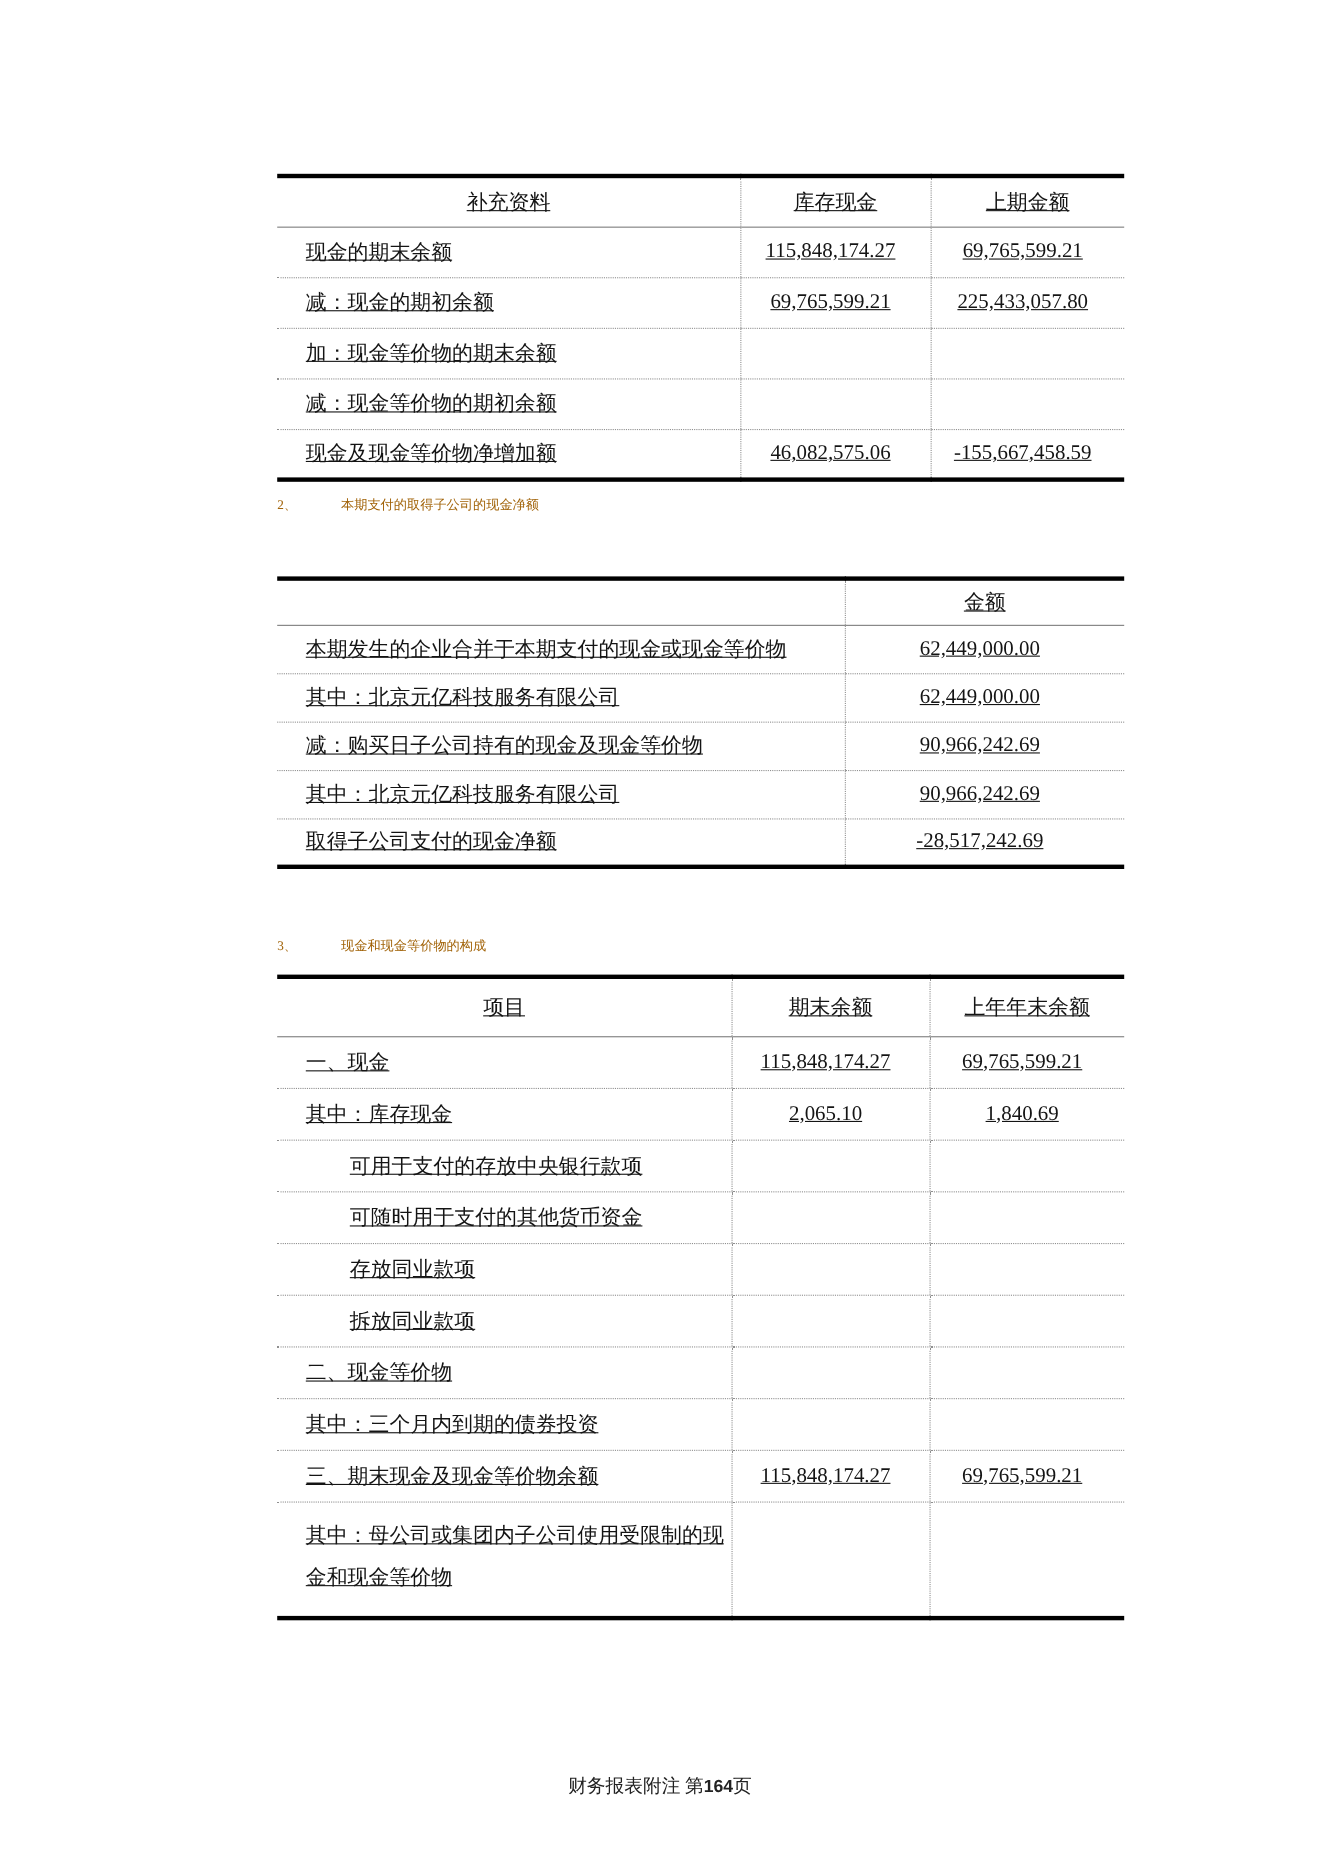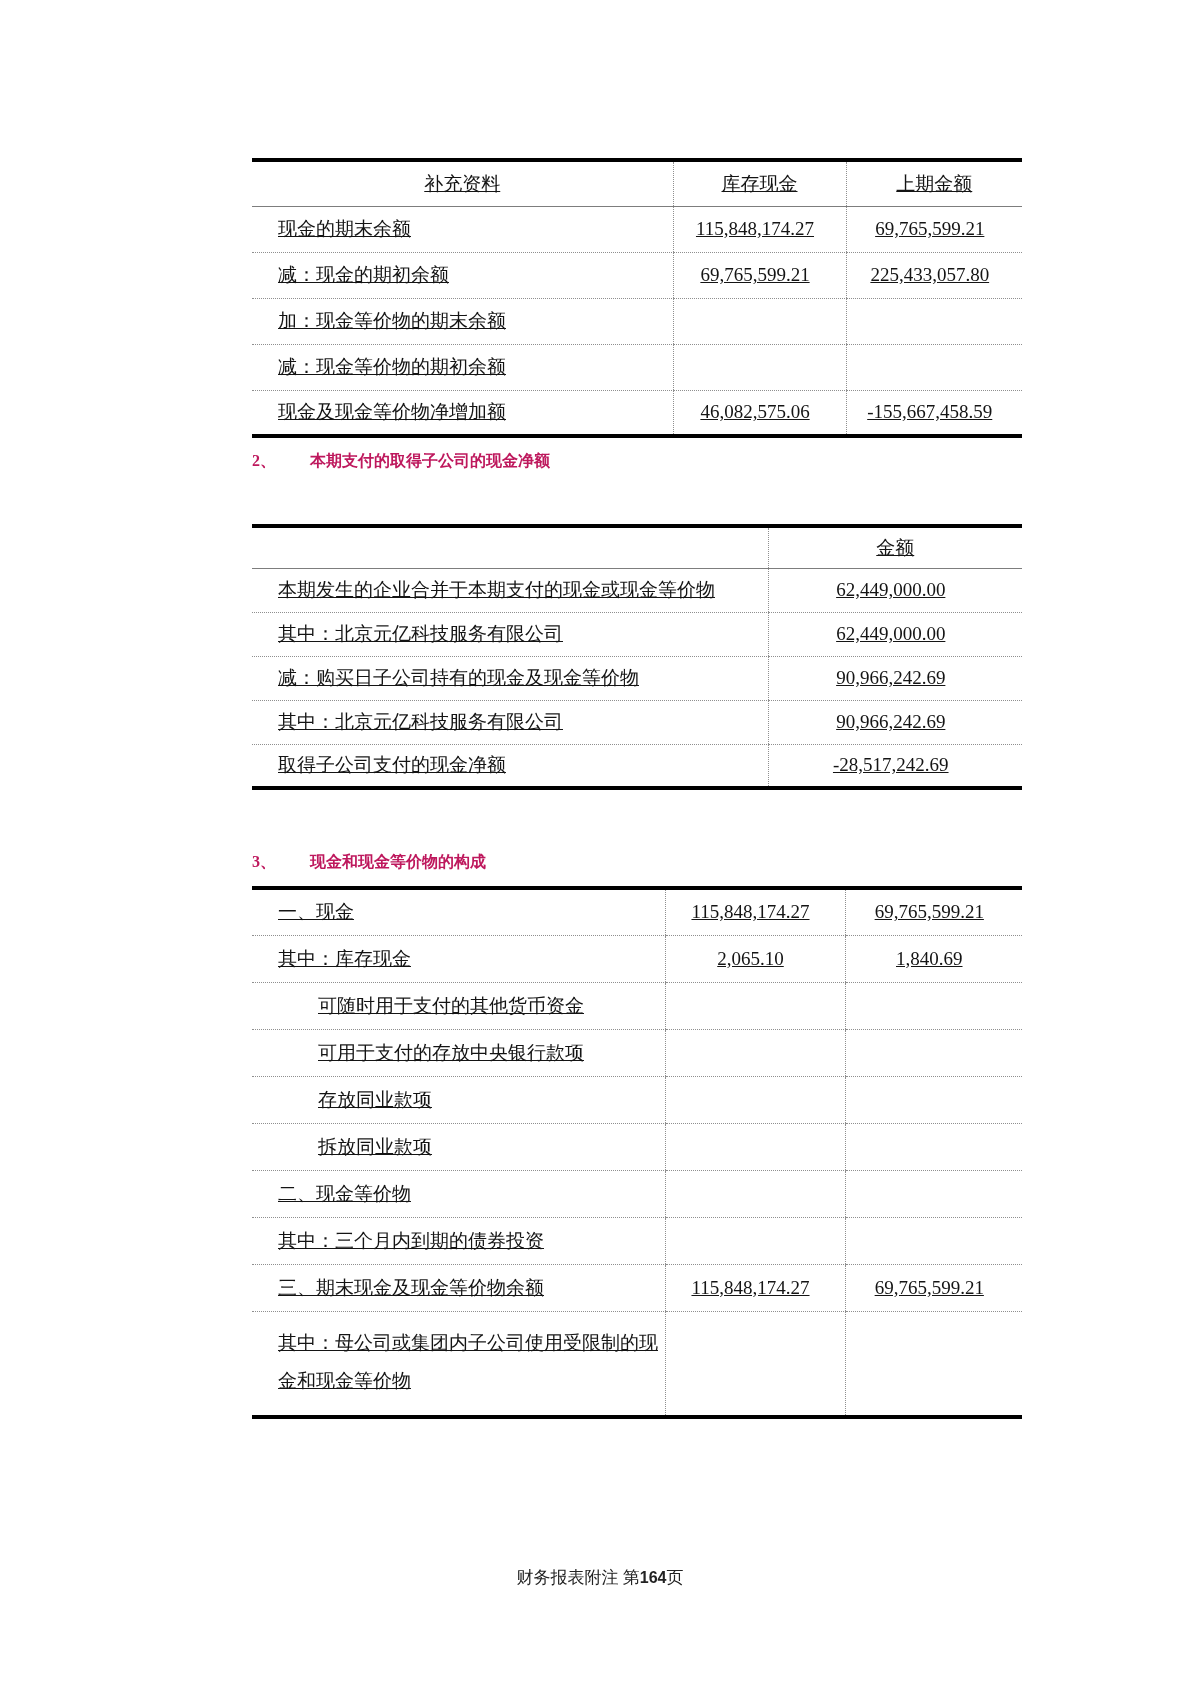--- a/index.html
+++ b/index.html
@@ -46,31 +46,31 @@
   #table3 th { height: 54px; }
   #table3 td { height: 47px; }
   #table3 td.tall { height: auto; padding-top: 12px; padding-bottom: 14px; line-height: 2.05; }
   #table1 { top: 158px; }
   #table2 { top: 524px; }
   #table3 { top: 886px; }
   .sec-heading {
     position: absolute;
     left: 252px;
     width: 770px;
-    font-size: 16px;
-    font-weight: bold;
-    color: #be185d;
+    font-size: 12px;
+    font-weight: normal;
+    color: #a16207;
     white-space: nowrap;
   }
   #heading2 { top: 451px; }
   #heading3 { top: 852px; }
   .sec-num { display: inline-block; width: 58px; }
   .footer {
     position: absolute;
-    top: 1566px;
+    top: 1612px;
     left: 0;
     width: 1200px;
     text-align: center;
     font-size: 17px;
     color: #222;
   }
   .footer .pg-num {
     font-weight: bold;
     font-family: "Liberation Sans", sans-serif;
     font-size: 16px;
@@ -162,37 +162,42 @@
     <span class="sec-num">3、</span><span>现金和现金等价物的构成</span>
   </div>
 
   <table id="table3" class="doc-table">
     <colgroup>
       <col style="width:413px">
         <col style="width:180px">
         <col style="width:177px">
     </colgroup>
     <tbody>
+        <tr>
+      <th>项目</th>
+      <th class="vline">期末余额</th>
+      <th class="vline">上年年末余额</th>
+    </tr>
     <tr>
       <td class="lbl">一、现金</td>
       <td class="num vline">115,848,174.27</td>
       <td class="num vline">69,765,599.21</td>
     </tr>
     <tr>
       <td class="lbl">其中：库存现金</td>
       <td class="num vline">2,065.10</td>
       <td class="num vline">1,840.69</td>
     </tr>
     <tr>
+      <td class="lbl ind">可用于支付的存放中央银行款项</td>
+      <td class="num vline"></td>
+      <td class="num vline"></td>
+    </tr>
+    <tr>
       <td class="lbl ind">可随时用于支付的其他货币资金</td>
-      <td class="num vline"></td>
-      <td class="num vline"></td>
-    </tr>
-    <tr>
-      <td class="lbl ind">可用于支付的存放中央银行款项</td>
       <td class="num vline"></td>
       <td class="num vline"></td>
     </tr>
     <tr>
       <td class="lbl ind">存放同业款项</td>
       <td class="num vline"></td>
       <td class="num vline"></td>
     </tr>
     <tr>
       <td class="lbl ind">拆放同业款项</td>

